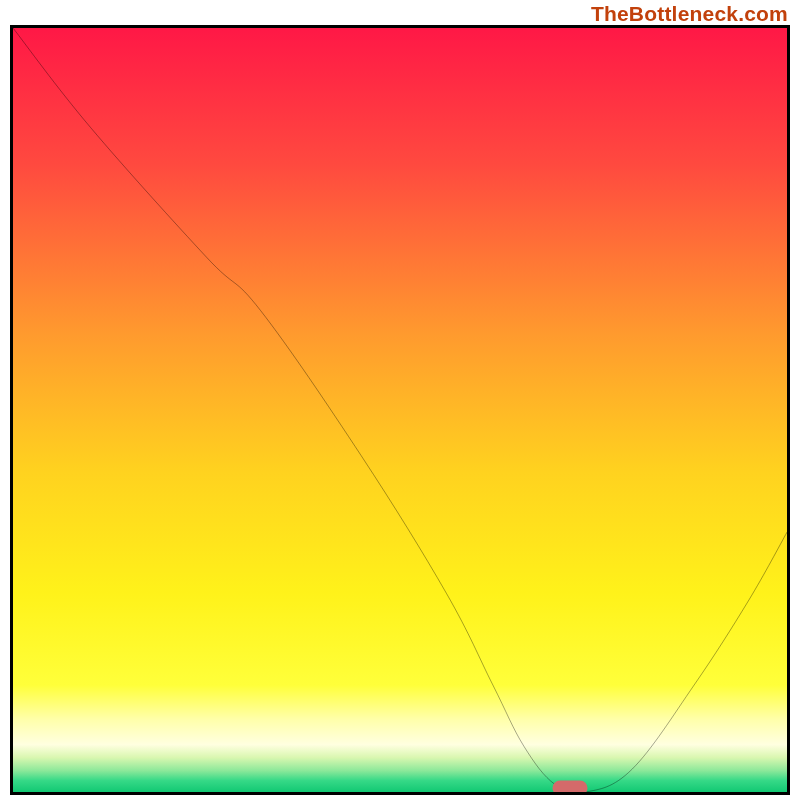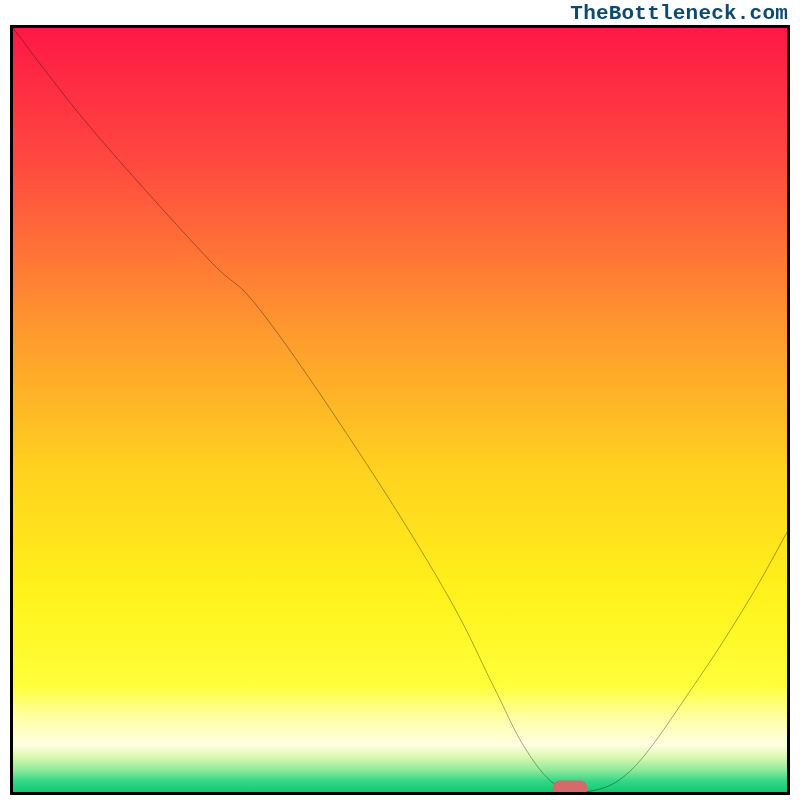--- a/index.html
+++ b/index.html
@@ -39,24 +39,24 @@
     position: absolute;
     width: 35px;
     height: 15px;
     border-radius: 8px;
     transform: translate(-50%, -50%);
   }
   .watermark {
     position: absolute;
     top: 2px;
     right: 12px;
-    font-family: Liberation Mono, monospace;
+    font-family: Liberation Sans, sans-serif;
     font-size: 21px;
     font-weight: 600;
-    color: #0c4a6e;
+    color: #c2410c;
     letter-spacing: 0.2px;
   }
 </style>
 </head>
 <body>
 
 <div class="watermark">TheBottleneck.com</div>
 
 <div class="frame">
   <svg class="gradient" viewBox="0 0 100 100" preserveAspectRatio="none">

